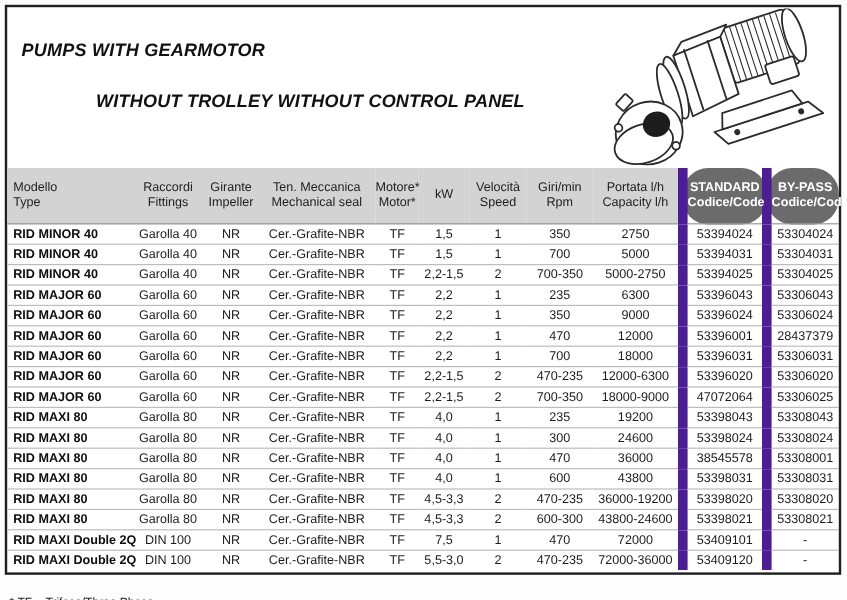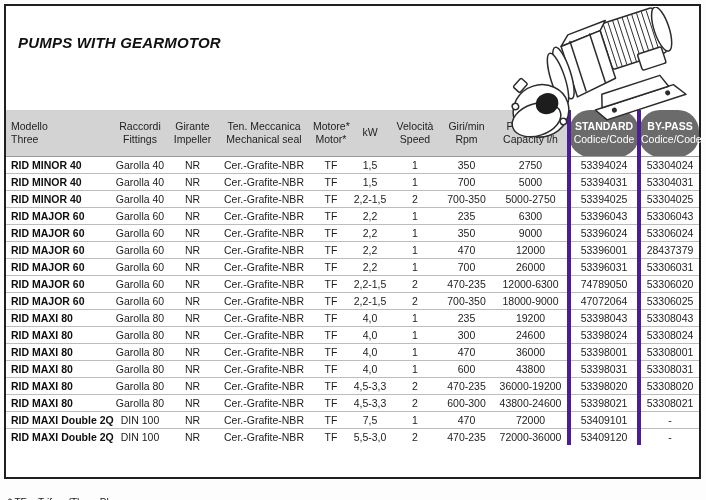--- a/index.html
+++ b/index.html
@@ -6,21 +6,21 @@
   body{
     width:706px;height:500px;overflow:hidden;position:relative;
     background:#fdfdfd;
     font-family:"Liberation Sans", sans-serif;
     -webkit-font-smoothing:antialiased;
   }
   .page{
     position:absolute;left:4px;top:4px;width:693px;height:471px;
     border:2px solid #1f1f1f;background:#ffffff;
   }
-  .title-block{position:relative;height:104px;}
+  .title-block{position:relative;height:134px;}
   .title1{
     position:absolute;left:12px;top:28px;
     font-style:italic;font-weight:bold;font-size:15px;color:#111;
     letter-spacing:.2px;white-space:nowrap;
   }
   .title2{
     position:absolute;left:74px;top:70px;
     font-style:italic;font-weight:bold;font-size:15px;color:#111;
     letter-spacing:.2px;white-space:nowrap;
   }
@@ -30,39 +30,40 @@
     font-size:10.5px;color:#1c1c1c;
   }
   .spec th{
     height:46px;background:#d3d3d3;font-weight:normal;
     vertical-align:middle;text-align:center;padding:0;line-height:1.25;
     border-bottom:1px solid #9a9a9a;color:#222;
   }
   .spec th.left, .spec td.left{text-align:left;padding-left:5px;}
   .spec th span{display:block;}
   .spec th.dark{background:#6b6b6b;color:#ffffff;font-weight:bold;}
-  .spec th.dark .sub{font-weight:normal;}
+  .spec th.dark .sub{font-weight:bold;}
   .spec td{
     height:16px;padding:0;text-align:center;vertical-align:middle;
     border-bottom:1px solid #bcbcbc;white-space:nowrap;line-height:1;
   }
   .spec td.model{font-weight:bold;color:#0e0e0e;}
-  .spec th.thickL, .spec td.thickL{border-left:4px solid #4c1d95;border-radius:21px;}
+  .spec th.thickL, .spec td.thickL{border-left:8px solid #4c1d95;border-radius:21px;}
   .spec tbody tr:last-child td{border-bottom:none;}
   .footnote{
     position:absolute;left:8px;top:497px;font-size:10px;color:#222;
   }
 </style>
 </head>
 <body>
 
 <div class="page">
 
   <div class="title-block">
     <div class="title1">PUMPS WITH GEARMOTOR</div>
+    <div class="title2">WITHOUT TROLLEY WITHOUT CONTROL PANEL</div>
 
     <svg class="pump-art" viewBox="0 0 204 131" fill="none" stroke="#2b2b2b" stroke-width="1.5" stroke-linejoin="round" stroke-linecap="round">
       <g transform="rotate(-18 102 66)">
 
         <polygon points="90,101 172,101 181,114 98,114" fill="#fff"></polygon>
         <circle cx="108" cy="107" r="2.5" fill="#2b2b2b" stroke="none"></circle>
         <circle cx="164" cy="107" r="2.5" fill="#2b2b2b" stroke="none"></circle>
         <polygon points="101,88 162,88 167,101 97,101" fill="#fff"></polygon>
 
         <rect x="119" y="21" width="57" height="47" rx="3" fill="#fff"></rect>
@@ -101,21 +102,21 @@
       <col style="width:48px">
         <col style="width:55px">
         <col style="width:75px">
       <col style="width:70px">
         <col style="width:60px">
     </colgroup>
     <thead>
       <tr>
         <th class="left">
             <span>Modello</span>
-            <span class="sub">Three</span>
+            <span class="sub">Type</span>
           </th>
         <th>
             <span>Raccordi</span>
             <span class="sub">Fittings</span>
           </th>
         <th>
             <span>Girante</span>
             <span class="sub">Impeller</span>
           </th>
         <th>
@@ -239,36 +240,36 @@
 
   <tr>
     <td class="model left">RID MAJOR 60</td>
     <td>Garolla 60</td>
     <td>NR</td>
     <td>Cer.-Grafite-NBR</td>
     <td>TF</td>
     <td>2,2</td>
     <td>1</td>
     <td>700</td>
-    <td>26000</td>
+    <td>18000</td>
     <td class="thickL">53396031</td>
     <td class="thickL">53306031</td>
   </tr>
 
   <tr>
     <td class="model left">RID MAJOR 60</td>
     <td>Garolla 60</td>
     <td>NR</td>
     <td>Cer.-Grafite-NBR</td>
     <td>TF</td>
     <td>2,2-1,5</td>
     <td>2</td>
     <td>470-235</td>
     <td>12000-6300</td>
-    <td class="thickL">74789050</td>
+    <td class="thickL">53396020</td>
     <td class="thickL">53306020</td>
   </tr>
 
   <tr>
     <td class="model left">RID MAJOR 60</td>
     <td>Garolla 60</td>
     <td>NR</td>
     <td>Cer.-Grafite-NBR</td>
     <td>TF</td>
     <td>2,2-1,5</td>
@@ -310,21 +311,21 @@
   <tr>
     <td class="model left">RID MAXI 80</td>
     <td>Garolla 80</td>
     <td>NR</td>
     <td>Cer.-Grafite-NBR</td>
     <td>TF</td>
     <td>4,0</td>
     <td>1</td>
     <td>470</td>
     <td>36000</td>
-    <td class="thickL">53398001</td>
+    <td class="thickL">38545578</td>
     <td class="thickL">53308001</td>
   </tr>
 
   <tr>
     <td class="model left">RID MAXI 80</td>
     <td>Garolla 80</td>
     <td>NR</td>
     <td>Cer.-Grafite-NBR</td>
     <td>TF</td>
     <td>4,0</td>

